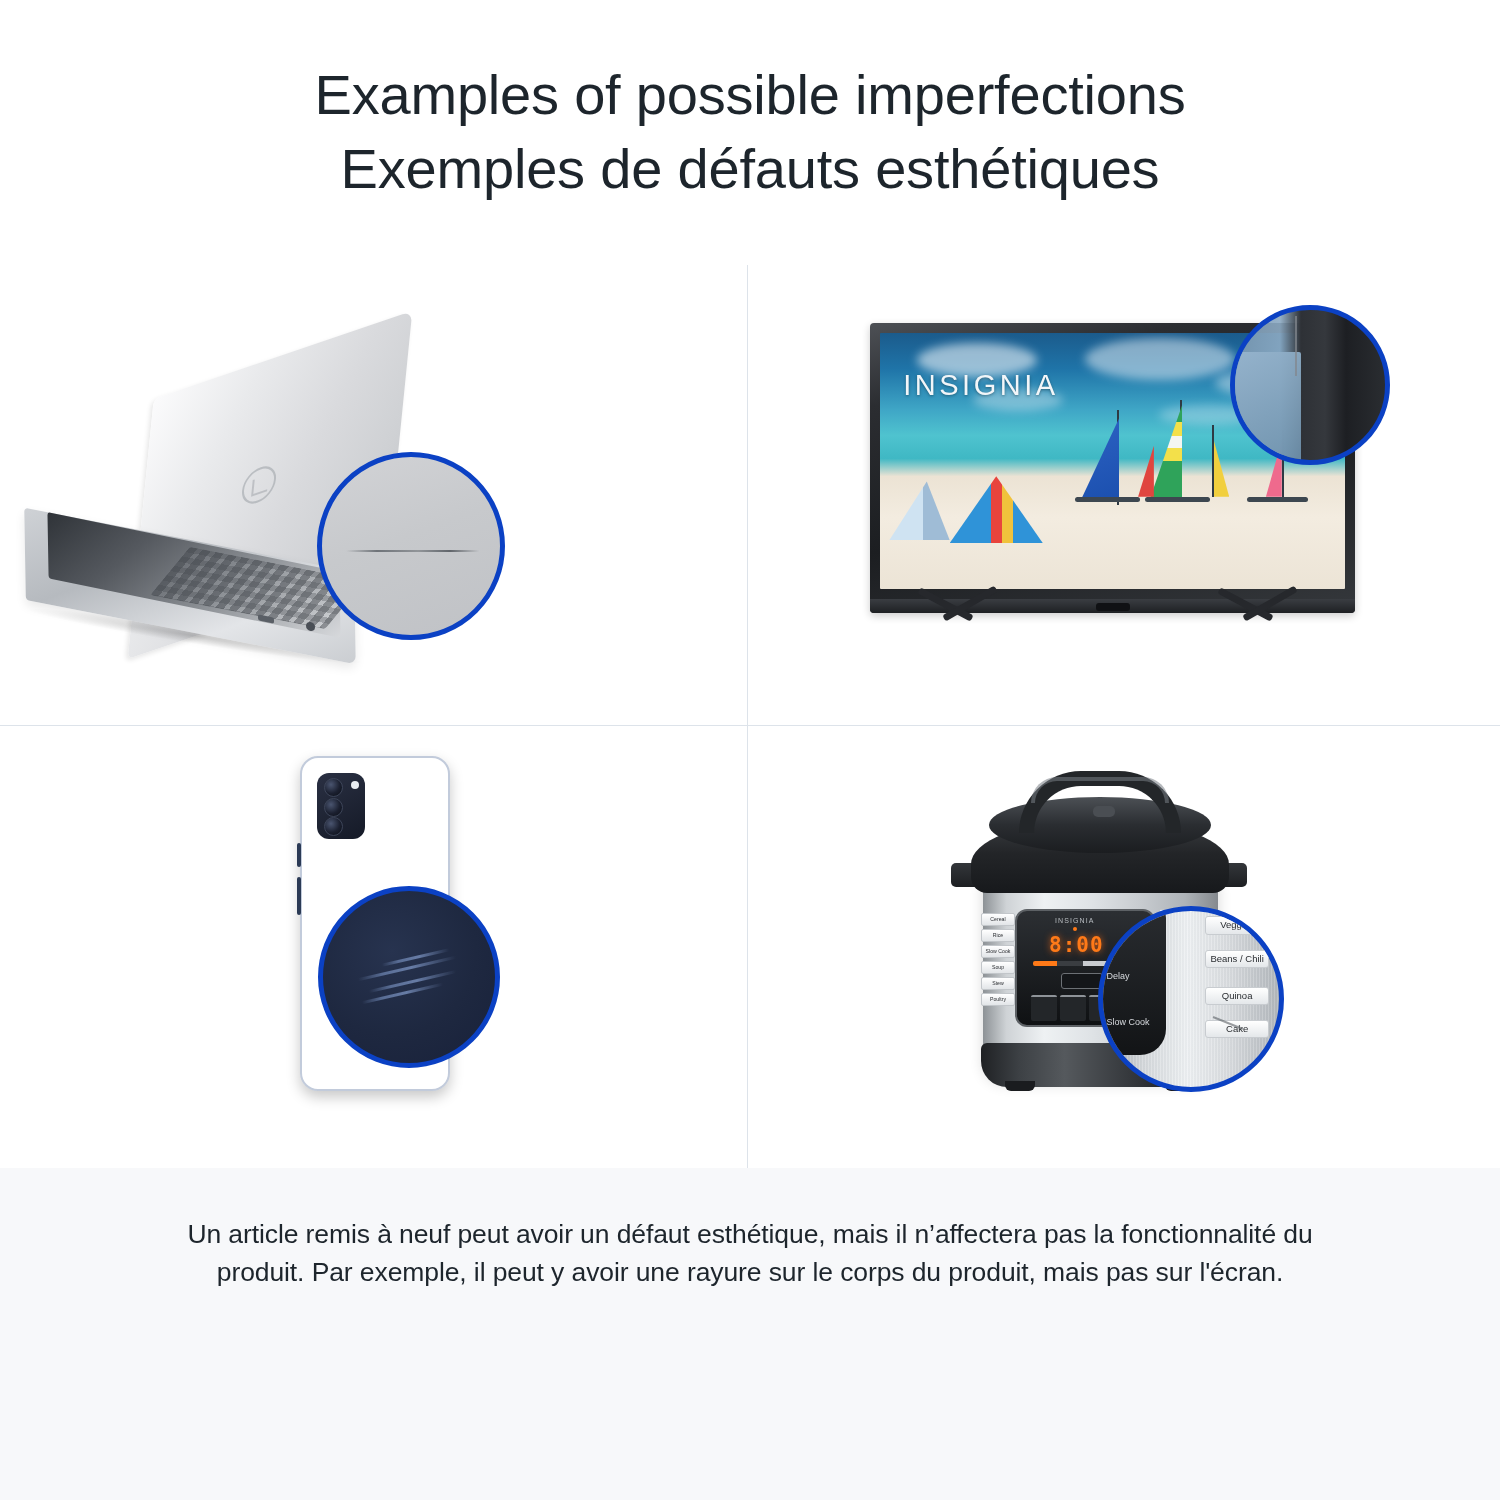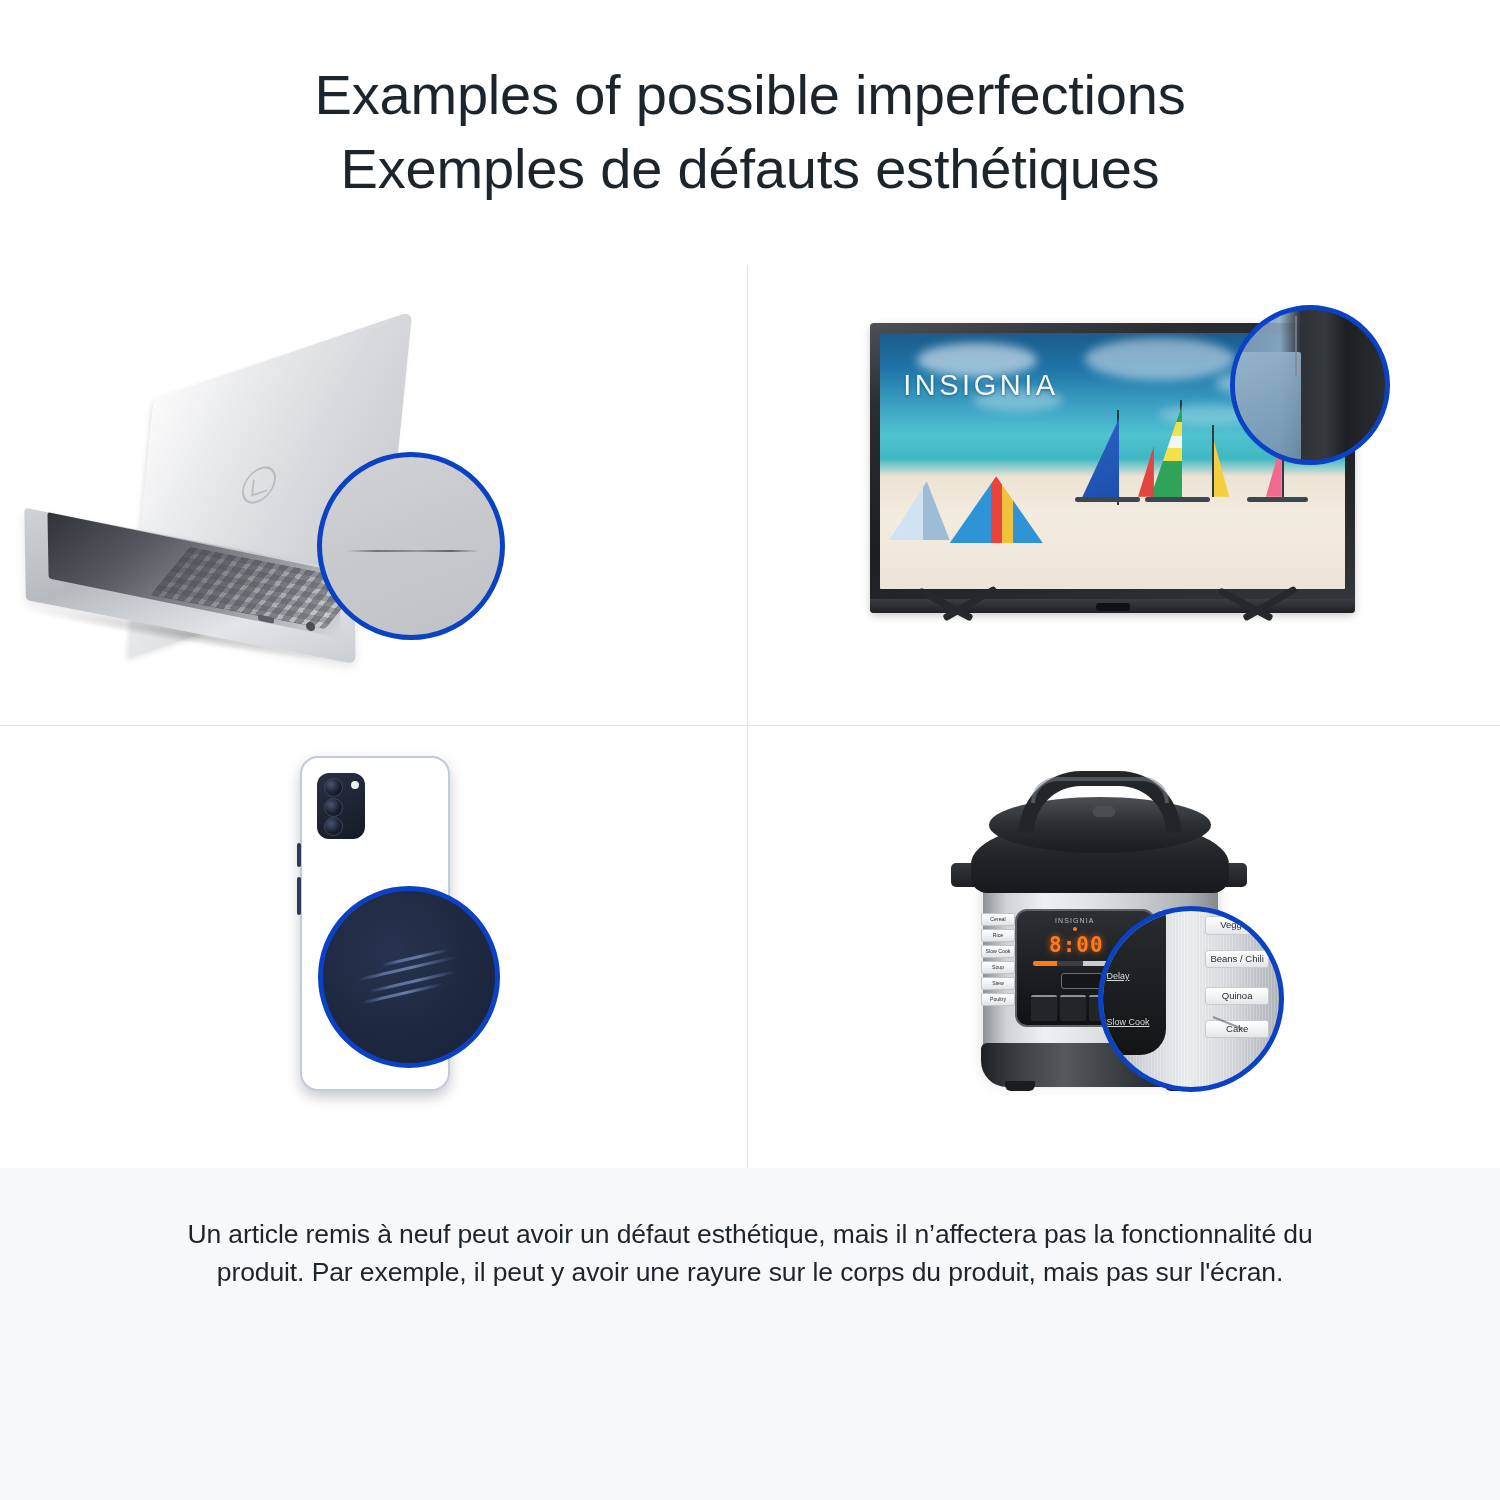--- a/index.html
+++ b/index.html
@@ -546,21 +546,20 @@
   }
   .mag-cooker .zbtn.z1 { top: 3%; }
   .mag-cooker .zbtn.z2 { top: 22%; }
   .mag-cooker .zbtn.z3 { top: 43%; }
   .mag-cooker .zbtn.z4 { top: 62%; }
   .mag-cooker .zlabel {
     position: absolute;
     left: 2%;
     color: #d7dade;
     font-size: 9px;
-    text-decoration: underline;
   }
   .mag-cooker .zlabel.y1 { top: 34%; }
   .mag-cooker .zlabel.y2 { top: 60%; }
   .mag-cooker .steel-scratch {
     position: absolute;
     left: 62%; top: 63%;
     width: 18%; height: 1.5px;
     background: rgba(90,95,100,0.6);
     transform: rotate(22deg);
   }

